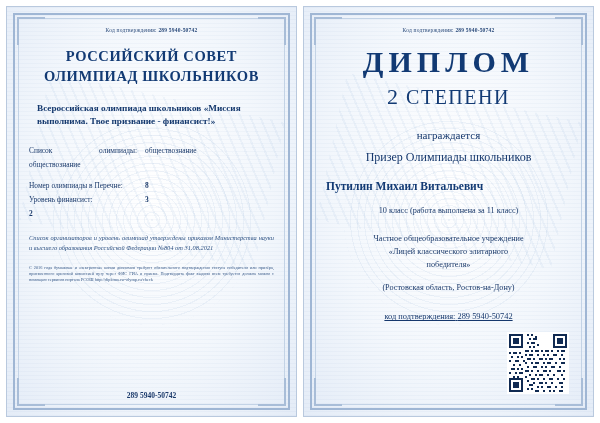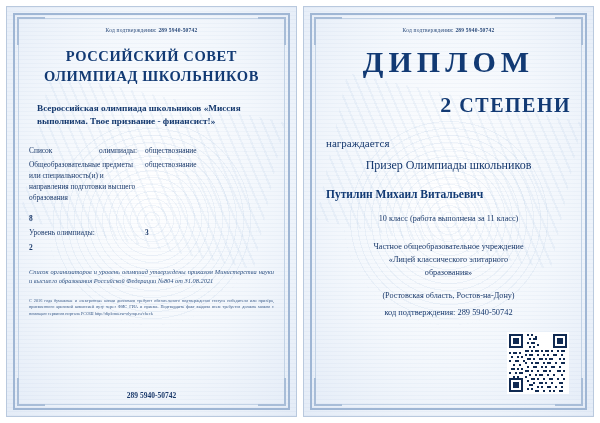--- a/index.html
+++ b/index.html
@@ -168,30 +168,31 @@
   
   .diploma-word {
     text-align: center;
     font-weight: bold;
     font-size: 30px;
     letter-spacing: 5px;
     line-height: 1;
     color: #123a74;
   }
   .degree-line {
-    text-align: right;
-    font-weight: bold;
+    text-align: center;
+    font-weight: normal;
     font-size: 20px;
     letter-spacing: 1.5px;
     line-height: 1.1;
     color: #123a74;
-    margin-top: 16px;
+    margin-top: 8px;
   }
   .degree-line .num { font-size: 22px; }
   .awarded {
+    text-align: center;
     font-size: 11px;
     margin-top: 20px;
     color: #16386d;
   }
   .awardee-role {
     text-align: center;
     font-size: 12px;
     margin-top: 9px;
     color: #16386d;
   }
@@ -216,22 +217,23 @@
   }
   .region {
     text-align: center;
     font-size: 8.2px;
     margin-top: 12px;
     color: #1b3a6b;
   }
   .confirm {
     text-align: center;
     font-size: 8.4px;
-    margin-top: 8px;
+    margin-top: 20px;
     color: #16386d;
+    text-decoration: underline;
   }
   .qr {
     position: absolute;
     right: 24px;
     bottom: 22px;
     width: 62px;
     height: 62px;
     z-index: 5;
     background: #fff;
   }
@@ -264,30 +266,30 @@
       </div>
 
       <div class="subtitle-left">Всероссийская олимпиада школьников «Миссия выполнима. Твое призвание - финансист!»</div>
 
       <div class="row">
         <div class="lab">Список олимпиады:</div>
         <div class="val">обществознание</div>
       </div>
 
       <div class="row">
-        <div class="block-label">Общеобразовательные предметы или специальность(и) и направления подготовки высшего образования</div>
         <div class="val">обществознание</div>
       </div>
 
       <div class="nums">
         <div class="row">
+          <div class="lab">Номер олимпиады в Перечне:</div>
           <div class="val">8</div>
         </div>
         <div class="row">
-          <div class="lab">Уровень олимпиады:</div>
+          <div class="lab">Уровень финансист:</div>
           <div class="val">3</div>
         </div>
         <div class="row">
           <div class="val">2</div>
         </div>
       </div>
 
       <div class="note">Список организаторов и уровень олимпиад утверждены приказом Министерства науки и высшего образования Российской Федерации №804 от 31.08.2021</div>
       <div class="legalese">С 2016 года бумажные и электронные копии дипломов требуют обязательного подтверждения статуса победителя или призёра, присвоенного аризовой комиссией вузу через ФИС ГИА и приема. Подтвердить факт выдачи всем требуется должна можно с помощью сервисов портала РСОШ http://diploma.rsr-olymp.ru/check</div>
     </div>
@@ -319,21 +321,21 @@
 
       <div class="awarded">награждается</div>
       <div class="awardee-role">Призер Олимпиады школьников</div>
 
       <div class="person">Путилин Михаил Витальевич</div>
       <div class="grade">10 класс (работа выполнена за 11 класс)</div>
 
       <div class="school">
         <div>Частное общеобразовательное учреждение</div>
         <div>«Лицей классического элитарного</div>
-        <div>образования»</div>
+        <div>победителя»</div>
       </div>
       <div class="region">(Ростовская область, Ростов-на-Дону)</div>
 
       <div class="confirm">
         <span>код подтверждения:</span>
         <span>289 5940-50742</span>
       </div>
     </div>
 
     <div class="qr">

